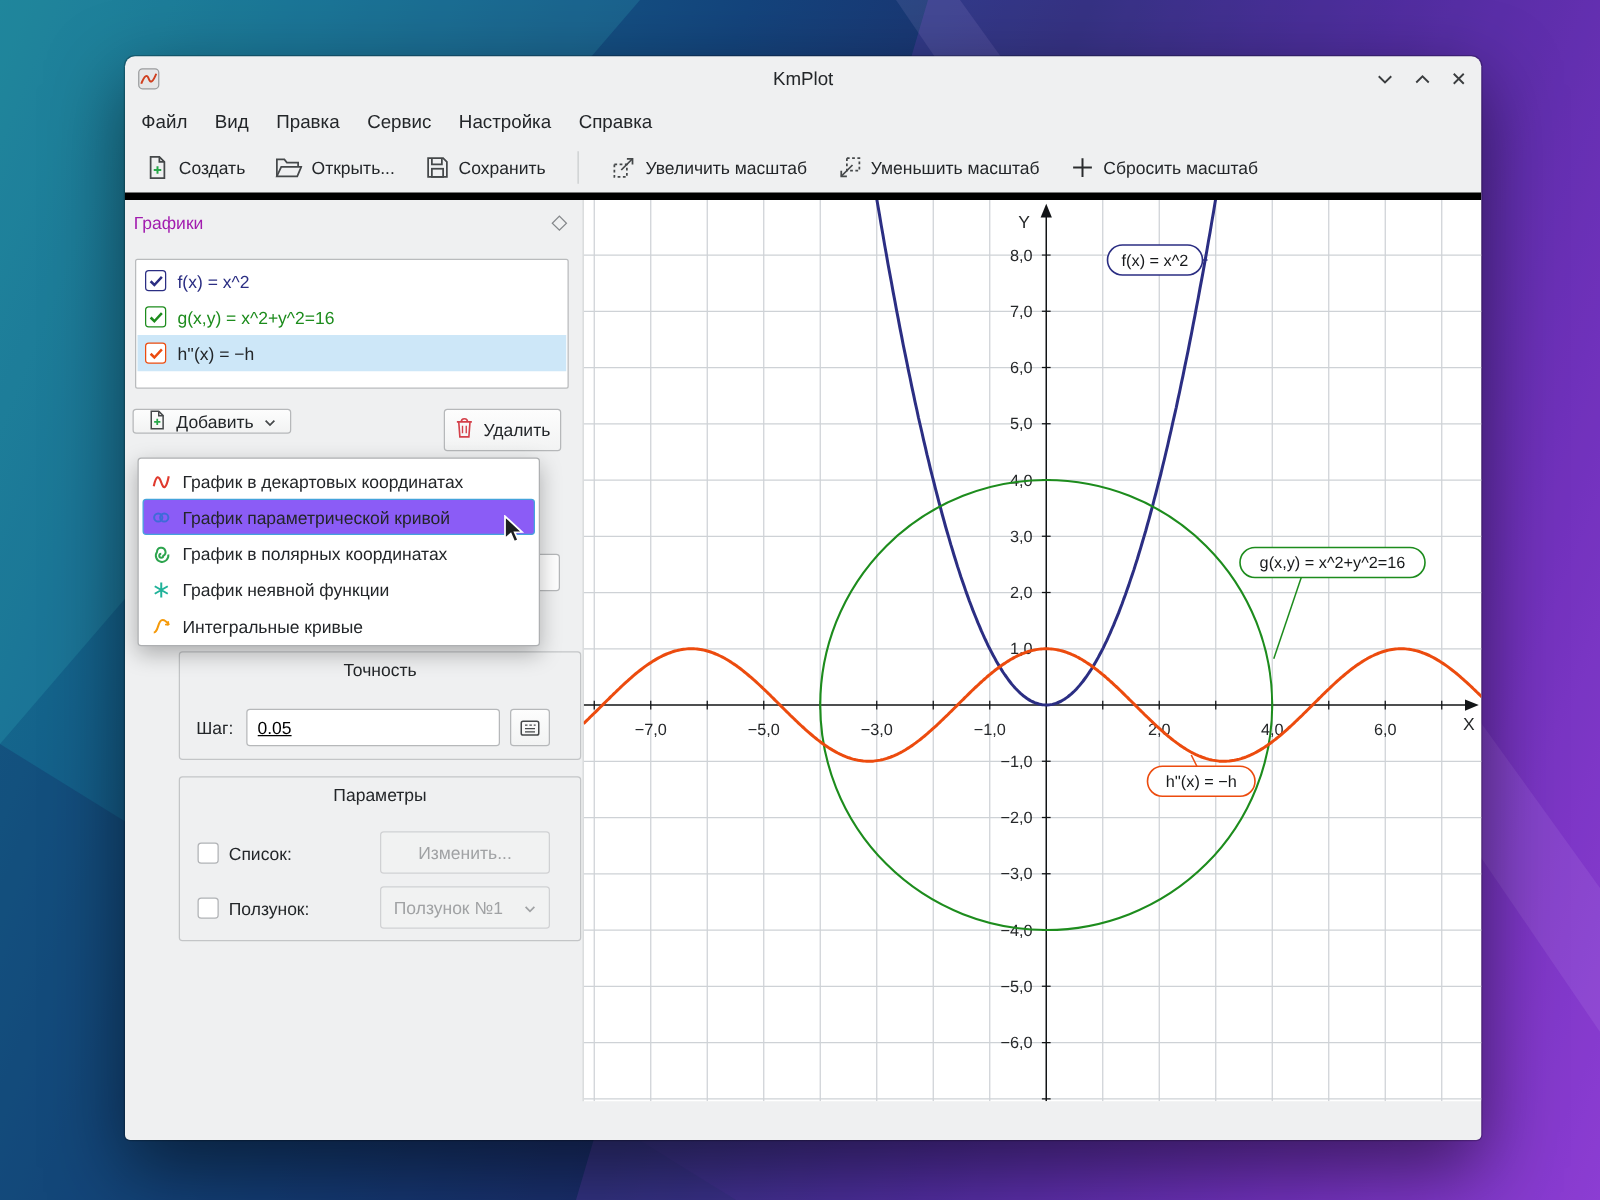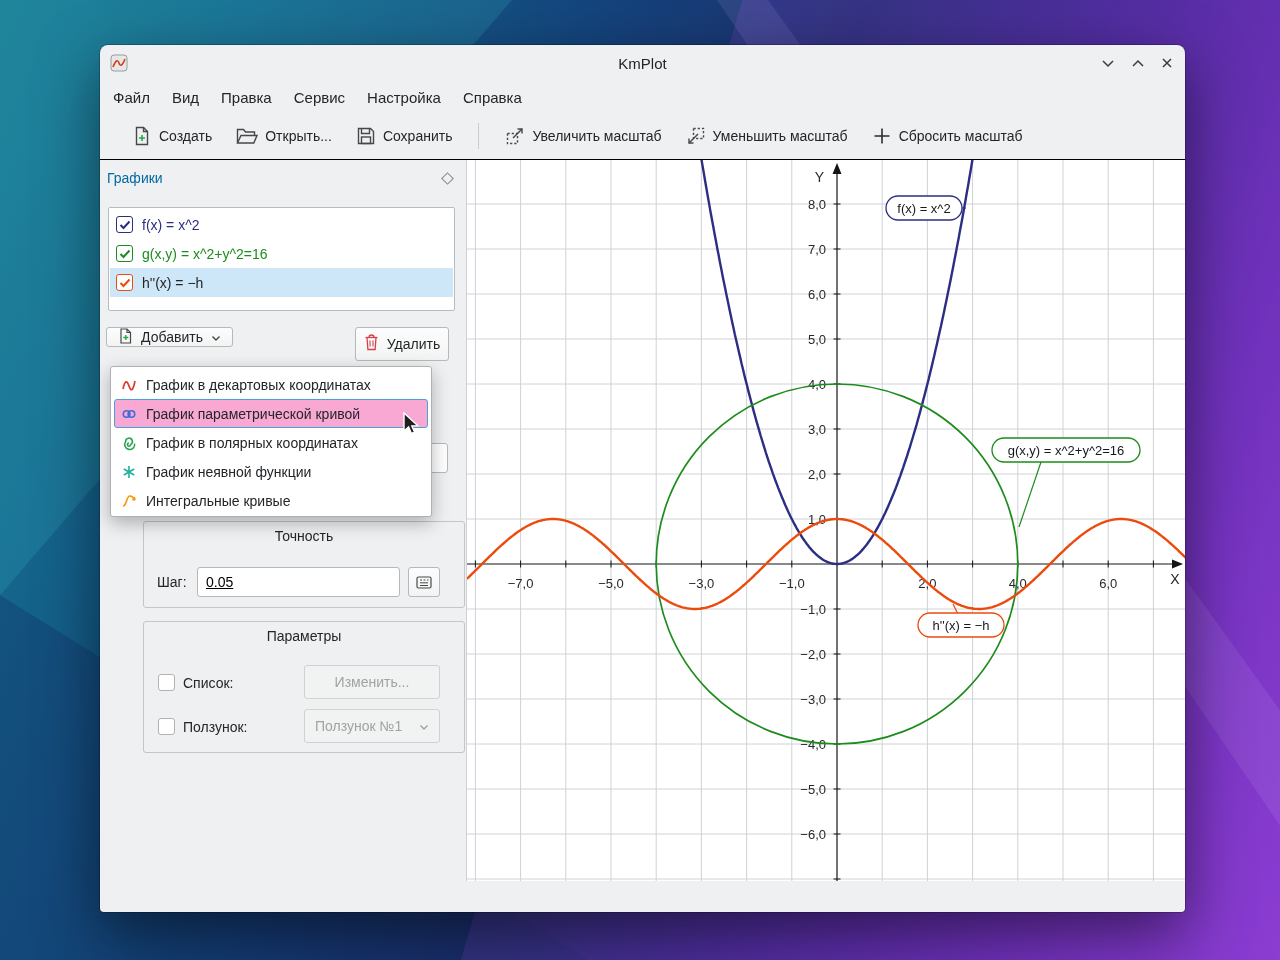--- a/index.html
+++ b/index.html
@@ -18,49 +18,49 @@
   .titlebar{position:absolute;left:0;top:0;right:0;height:36px;display:flex;align-items:center;justify-content:center}
   .app-icon{position:absolute;left:10px;top:9px;width:18px;height:18px}
   .title{font-size:15px;color:#232629}
   .win-controls{position:absolute;right:12px;top:0;height:36px;display:flex;align-items:center;gap:16px}
   .wc{display:flex;align-items:center;justify-content:center;cursor:default}
 
   .menubar{position:absolute;left:0;top:36px;height:32px;display:flex;align-items:center;padding-left:2px}
   .menu-item{padding:5px 11px;font-size:15px;color:#232629;border-radius:3px}
 
   .toolbar{position:absolute;left:0;top:68px;right:0;height:47px;display:flex;align-items:center;
-    padding-left:32px;gap:24px;border-bottom:1px solid #000000}
+    padding-left:16px;gap:24px;border-bottom:6px solid #000000}
   .tb{display:flex;align-items:center;gap:7px;background:none;border:none;font-size:14px;color:#232629;font-family:inherit}
   .tbi{display:flex;align-items:center}
   .tsep{width:1px;height:26px;background:#c9cbcd;margin:0 2px}
 
   .sidebar{position:absolute;left:0;top:115px;width:366px;bottom:0}
   .panel-head{position:absolute;left:7px;top:10px;right:14px;display:flex;align-items:center;justify-content:space-between}
-  .panel-title{font-size:14px;color:#0369a1}
+  .panel-title{font-size:14px;color:#a21caf}
   .diamond-btn{width:9px;height:9px;border:1.3px solid #85888b;transform:rotate(45deg)}
 
   .fn-list{position:absolute;left:8px;top:47px;width:347px;height:104px;background:#fff;
     border:1px solid #b9bbbd;border-radius:2px;padding:2px 1px}
   .fn-row{height:29px;display:flex;align-items:center;gap:9px;padding-left:6px;font-size:14px;color:#232629}
   .fn-row.selected{background:#cde7f8}
   .cb{width:17px;height:17px;border-radius:3px;background:#fff;border:1px solid #b4b6b9;
     display:flex;align-items:center;justify-content:center;flex:none;color:#3daee9}
 
   .btn{display:flex;align-items:center;justify-content:center;gap:8px;background:linear-gradient(#fdfdfd,#f2f3f3);
     border:1px solid #b6b8ba;border-radius:3px;font-size:14px;color:#232629;font-family:inherit}
   .add-btn{position:absolute;left:6px;top:167px;width:127px;height:20px}
   .del-btn{position:absolute;left:255px;top:167px;width:94px;height:34px}
   .eq-input{position:absolute;left:40px;top:283px;width:308px;height:30px;border:1px solid #b6b8ba;border-radius:3px;
     background:#fff;font:inherit;font-size:14px;padding:0 8px}
 
   .add-menu{position:absolute;left:10px;top:206px;width:322px;height:151px;background:#fff;border:1px solid #aeb0b2;
     border-radius:3px;box-shadow:0 6px 18px rgba(0,0,0,.28);padding:3px;z-index:30}
   .menu-row{height:29px;display:flex;align-items:center;gap:9px;padding-left:6px;font-size:14px;color:#232629;
     border:1px solid transparent;border-radius:3px}
-  .menu-row.hl{background:#f9a8d4;border-color:#45a3dc}
+  .menu-row.hl{background:#8b5cf6;border-color:#45a3dc}
   .mi-icon{width:16px;height:16px;flex:none;display:flex;align-items:center;justify-content:center}
 
   .group{position:absolute;left:43px;width:322px;border:1px solid #c3c5c7;border-radius:3px}
   .g-precision{top:361px;height:87px}
   .g-params{top:461px;height:132px}
   .g-appearance{top:603px;height:93px}
   .g-title{position:absolute;top:6px;left:0;right:0;text-align:center;font-size:14px;color:#232629}
   .glabel{position:absolute;font-size:14px;color:#232629}
   .field{position:absolute;border:1px solid #b6b8ba;border-radius:3px;background:#fff;font:inherit;font-size:14px;padding:0 8px}
   .sq-btn{position:absolute;left:264px;top:45px;width:32px;height:30px}

